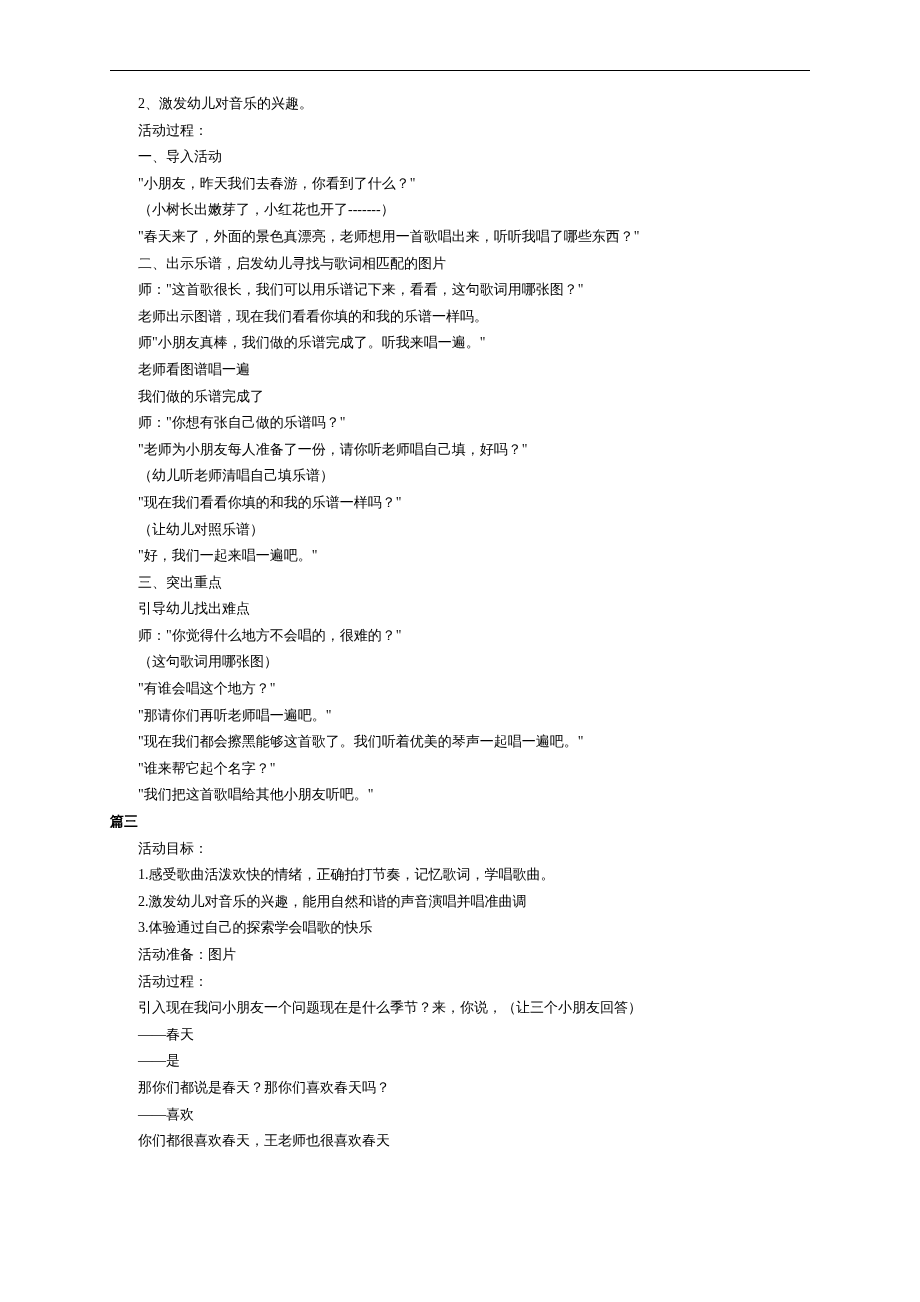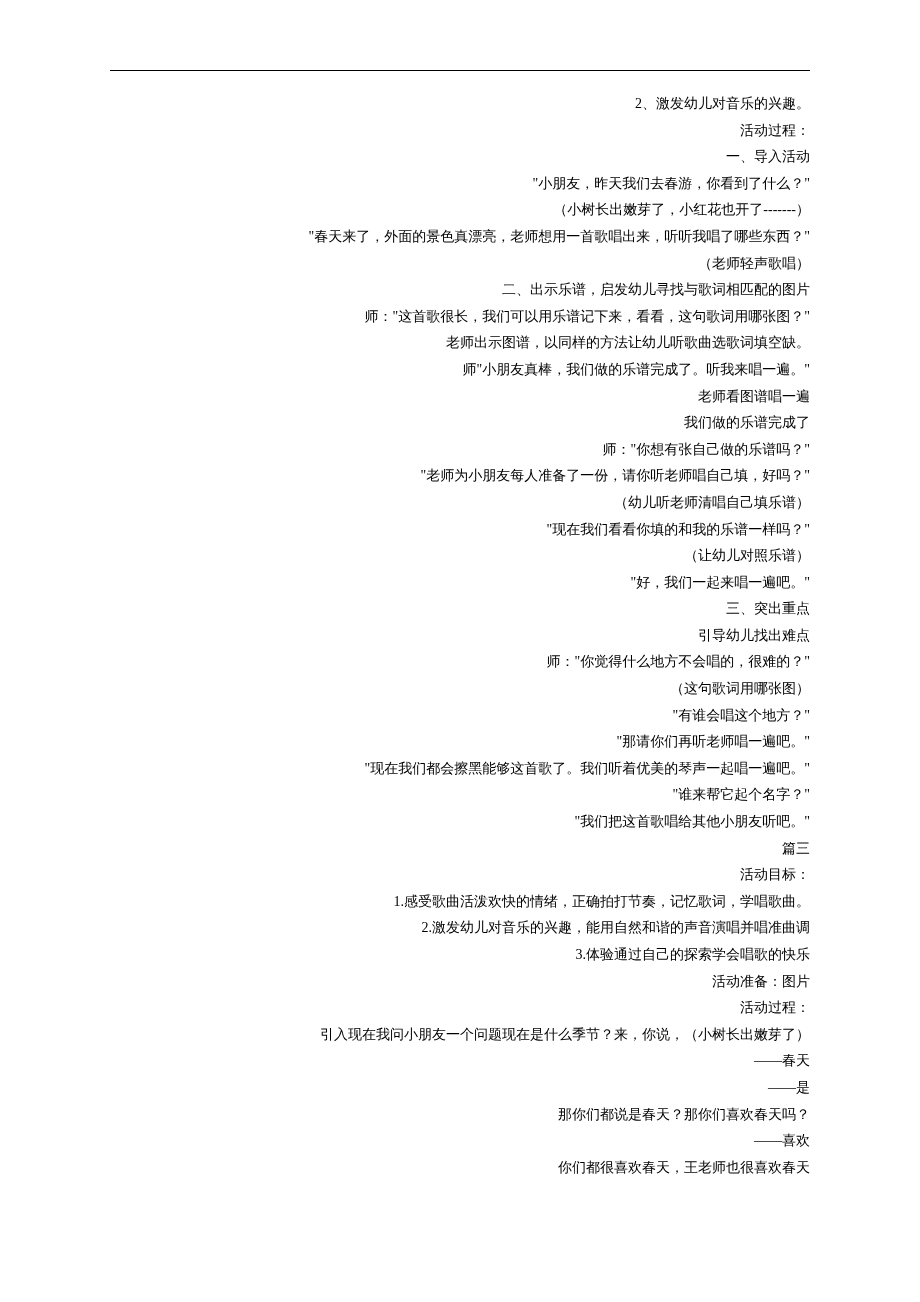--- a/index.html
+++ b/index.html
@@ -19,42 +19,41 @@
     position: relative;
   }
   .hr-top {
     border: none;
     border-top: 1px solid #000;
     margin: 0 0 20px 0;
   }
   .line {
     display: block;
     text-indent: 2em;
-    text-align: right;
   }
   .line.no-indent {
     text-indent: 0;
+    font-weight: bold;
   }
 </style>
 </head>
 <body>
 
 <div class="page">
   <hr class="hr-top">
   <div id="content">
       <span class="line">2、激发幼儿对音乐的兴趣。</span>
       <span class="line">活动过程：</span>
       <span class="line">一、导入活动</span>
       <span class="line">"小朋友，昨天我们去春游，你看到了什么？"</span>
       <span class="line">（小树长出嫩芽了，小红花也开了-------）</span>
       <span class="line">"春天来了，外面的景色真漂亮，老师想用一首歌唱出来，听听我唱了哪些东西？"</span>
-      <span class="line">（老师轻声歌唱）</span>
       <span class="line">二、出示乐谱，启发幼儿寻找与歌词相匹配的图片</span>
       <span class="line">师："这首歌很长，我们可以用乐谱记下来，看看，这句歌词用哪张图？"</span>
-      <span class="line">老师出示图谱，以同样的方法让幼儿听歌曲选歌词填空缺。</span>
+      <span class="line">老师出示图谱，现在我们看看你填的和我的乐谱一样吗。</span>
       <span class="line">师"小朋友真棒，我们做的乐谱完成了。听我来唱一遍。"</span>
       <span class="line">老师看图谱唱一遍</span>
       <span class="line">我们做的乐谱完成了</span>
       <span class="line">师："你想有张自己做的乐谱吗？"</span>
       <span class="line">"老师为小朋友每人准备了一份，请你听老师唱自己填，好吗？"</span>
       <span class="line">（幼儿听老师清唱自己填乐谱）</span>
       <span class="line">"现在我们看看你填的和我的乐谱一样吗？"</span>
       <span class="line">（让幼儿对照乐谱）</span>
       <span class="line">"好，我们一起来唱一遍吧。"</span>
       <span class="line">三、突出重点</span>
@@ -66,20 +65,20 @@
       <span class="line">"现在我们都会擦黑能够这首歌了。我们听着优美的琴声一起唱一遍吧。"</span>
       <span class="line">"谁来帮它起个名字？"</span>
       <span class="line">"我们把这首歌唱给其他小朋友听吧。"</span>
       <span class="line no-indent">篇三</span>
       <span class="line">活动目标：</span>
       <span class="line">1.感受歌曲活泼欢快的情绪，正确拍打节奏，记忆歌词，学唱歌曲。</span>
       <span class="line">2.激发幼儿对音乐的兴趣，能用自然和谐的声音演唱并唱准曲调</span>
       <span class="line">3.体验通过自己的探索学会唱歌的快乐</span>
       <span class="line">活动准备：图片</span>
       <span class="line">活动过程：</span>
-      <span class="line">引入现在我问小朋友一个问题现在是什么季节？来，你说，（小树长出嫩芽了）</span>
+      <span class="line">引入现在我问小朋友一个问题现在是什么季节？来，你说，（让三个小朋友回答）</span>
       <span class="line">——春天</span>
       <span class="line">——是</span>
       <span class="line">那你们都说是春天？那你们喜欢春天吗？</span>
       <span class="line">——喜欢</span>
       <span class="line">你们都很喜欢春天，王老师也很喜欢春天</span>
     </div>
 </div>
 
 </body></html>

